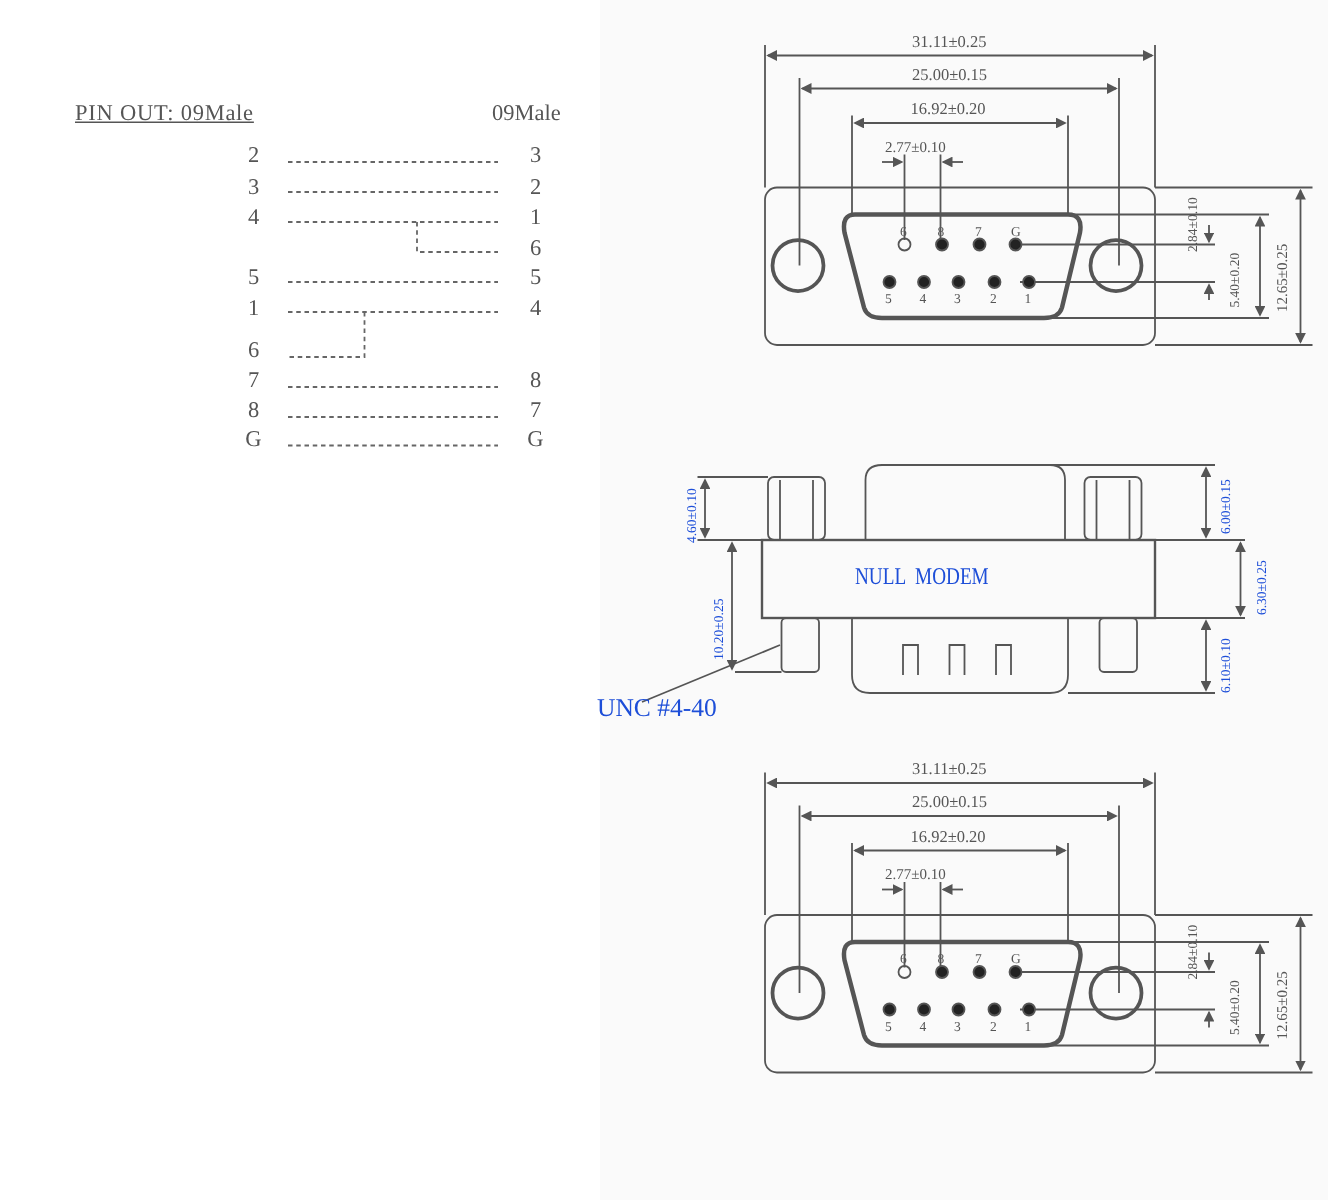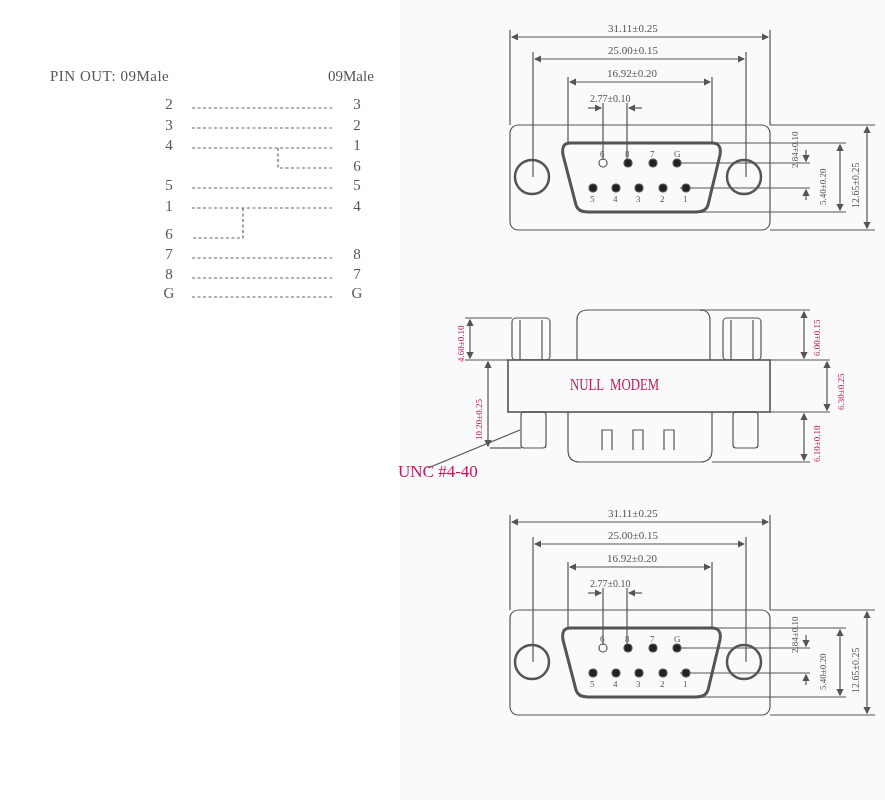--- a/index.html
+++ b/index.html
@@ -1,20 +1,20 @@
 <!DOCTYPE html>
 <html><head>
 <meta charset="utf-8">
 <style>
   html, body { margin:0; padding:0; }
   body { width:885px; height:800px; background:#fafafa; position:relative; overflow:hidden;
          font-family:"Liberation Serif", serif; color:#444; }
   .whitebg { position:absolute; left:0; top:0; width:400px; height:800px; background:#ffffff; }
   .pinout { position:absolute; left:50px; top:68px; width:340px; }
-  .pin-title { position:absolute; left:0; top:0; font-size:15px; letter-spacing:0.5px; color:#555; }
+  .pin-title { position:absolute; left:0; top:0; font-size:15px; letter-spacing:0.5px; color:#555;text-decoration:underline; }
   .pin-right-title { position:absolute; left:278px; top:0; font-size:15px; color:#555; }
   .row { position:absolute; font-size:15px; color:#555; }
   .lnum { position:absolute; left:112px; width:14px; text-align:center; }
   .rnum { position:absolute; left:300px; width:14px; text-align:center; }
 </style>
 </head>
 <body>
 
 <div class="whitebg"></div>
 
@@ -185,21 +185,21 @@
     <line x1="700" y1="310" x2="810" y2="310"></line>
     <line x1="770" y1="360" x2="830" y2="360"></line>
     <line x1="770" y1="412" x2="830" y2="412"></line>
     <line x1="712" y1="462" x2="810" y2="462"></line>
     <line x1="804" y1="312" x2="804" y2="358" marker-start="url(#arr)" marker-end="url(#arr)"></line>
     <line x1="827" y1="362" x2="827" y2="410" marker-start="url(#arr)" marker-end="url(#arr)"></line>
     <line x1="804" y1="414" x2="804" y2="460" marker-start="url(#arr)" marker-end="url(#arr)"></line>
   </g>
 </svg>
 
-<div style="position:absolute;left:0;top:0;width:885px;height:692px;font-family:'Liberation Serif',serif;color:#be185d;text-decoration:underline;">
+<div style="position:absolute;left:0;top:0;width:885px;height:692px;font-family:'Liberation Serif',serif;color:#1d4ed8;text-decoration:underline;">
   <div style="position:absolute;left:570px;top:376px;font-size:16px;letter-spacing:0px;transform:scaleX(0.8);transform-origin:left top;white-space:pre;">NULL  MODEM</div>
   <div style="position:absolute;left:456px;top:362px;font-size:9px;transform:rotate(-90deg);transform-origin:left top;">4.60±0.10</div>
   <div style="position:absolute;left:474px;top:440px;font-size:9px;transform:rotate(-90deg);transform-origin:left top;">10.20±0.25</div>
   <div style="position:absolute;left:812px;top:356px;font-size:9px;transform:rotate(-90deg);transform-origin:left top;">6.00±0.15</div>
   <div style="position:absolute;left:836px;top:410px;font-size:9px;transform:rotate(-90deg);transform-origin:left top;">6.30±0.25</div>
   <div style="position:absolute;left:812px;top:462px;font-size:9px;transform:rotate(-90deg);transform-origin:left top;">6.10±0.10</div>
   <div style="position:absolute;left:398px;top:462px;font-size:17px">UNC #4-40</div>
 </div>
 
 <svg width="885" height="800" style="position:absolute;left:0;top:0">

